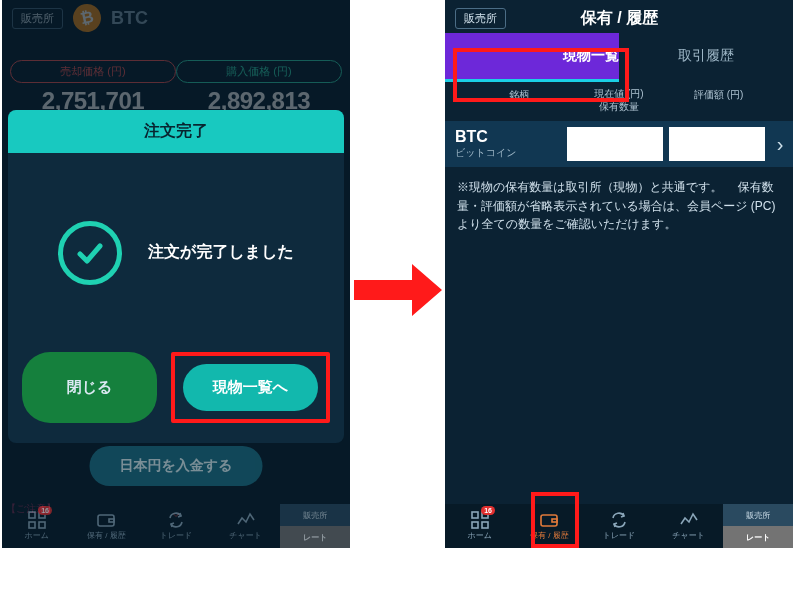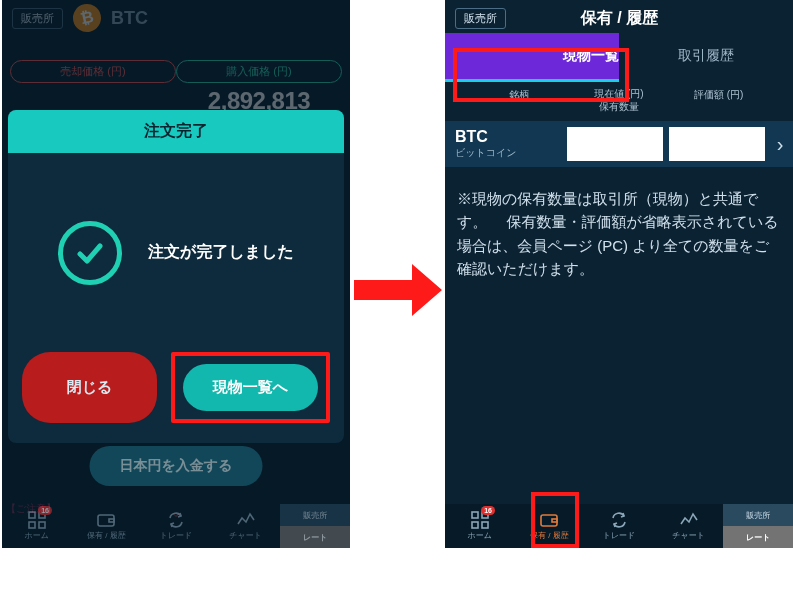--- a/index.html
+++ b/index.html
@@ -80,21 +80,21 @@
   .check-circle svg { width:32px; height:32px; stroke:#1fd1b2; stroke-width:5; fill:none; stroke-linecap:round; stroke-linejoin:round; }
   .done-msg { font-size:16px; font-weight:600; }
   .modal-actions {
     display:flex; gap:14px; padding:0 14px 20px;
   }
   .modal-actions .btn {
     flex:1; padding:14px 0; border-radius:28px;
     font-size:15px; font-weight:600; text-align:center;
     border:none;
   }
-  .btn.close  { background:#b91c1c; color:#dbe9f2; }
+  .btn.close  { background:#15803d; color:#dbe9f2; }
   .btn.golist { background:#12b8ad; color:#fff; }
   .highlight-box { border:4px solid #ff1a1a; padding:8px; border-radius:2px; }
 
   .deposit {
     position:absolute; bottom:62px; left:50%; transform:translateX(-50%);
     background:#1b6e82; color:#d9eef2;
     padding:11px 30px; border-radius:24px;
     font-size:14px; font-weight:600;
     opacity:.55;
   }
@@ -145,21 +145,21 @@
     background:#113752; display:flex; align-items:center;
     padding:6px 4px 6px 10px; gap:6px;
   }
   .row .sym { flex:1.1; }
   .row .sym .tkr{ font-size:16px; font-weight:700;}
   .row .sym .nm { font-size:10px; color:#9db6c6;}
   .row .blk { flex:1; height:34px; background:#fff; }
   .row .chev { width:18px; color:#cfe0ea; font-size:20px; text-align:center;}
 
   .foot {
-    padding:20px 12px; font-size:15px; line-height:1.55;
+    padding:11px 12px; font-size:12px; line-height:1.55;
     color:#d1e1ec;
   }
 
   
   .nav {
     position:absolute; bottom:0; left:0; right:0;
     height:44px; display:flex;
     background:#071a27;
   }
   .nav .item {
@@ -209,20 +209,21 @@
 
   <div class="lp-header">
     <span class="chip">販売所</span>
     <span class="btc-icon">₿</span>
     <span class="btc-label">BTC</span>
   </div>
 
   <div class="prices">
     <div class="price-card">
       <div class="price-pill sell">売却価格 (円)</div>
+      <div class="price-num">2,751,701</div>
     </div>
     <div class="price-card">
       <div class="price-pill buy">購入価格 (円)</div>
       <div class="price-num">2,892,813</div>
     </div>
   </div>
 
   <div class="dim"></div>
 
   <div class="modal">

